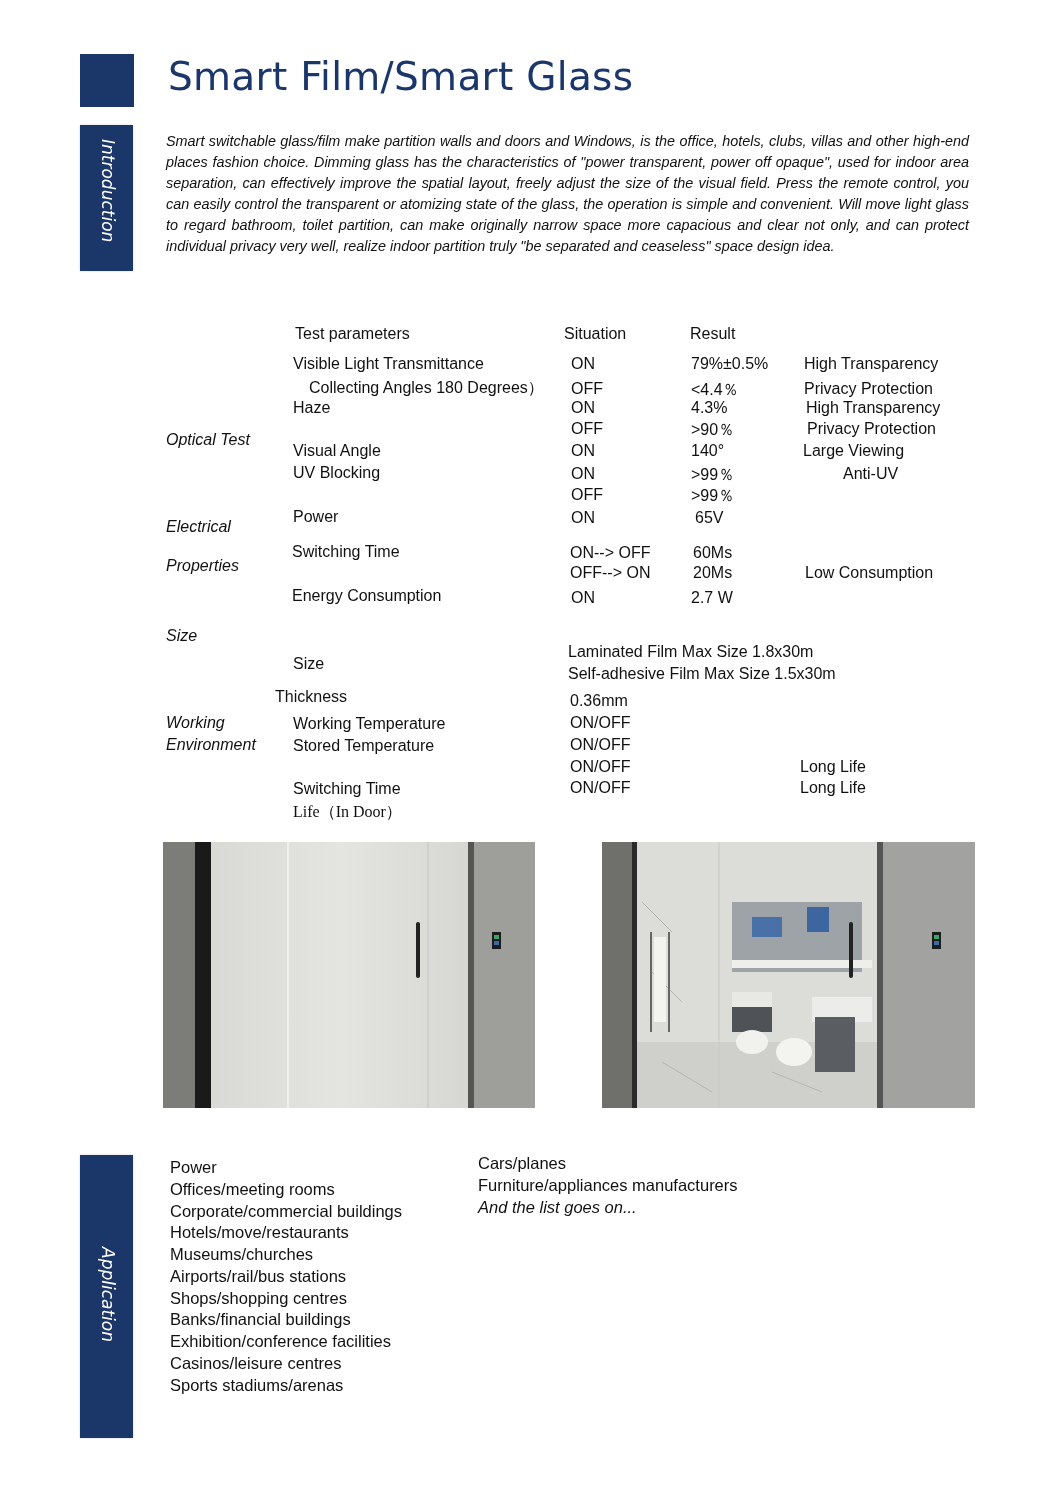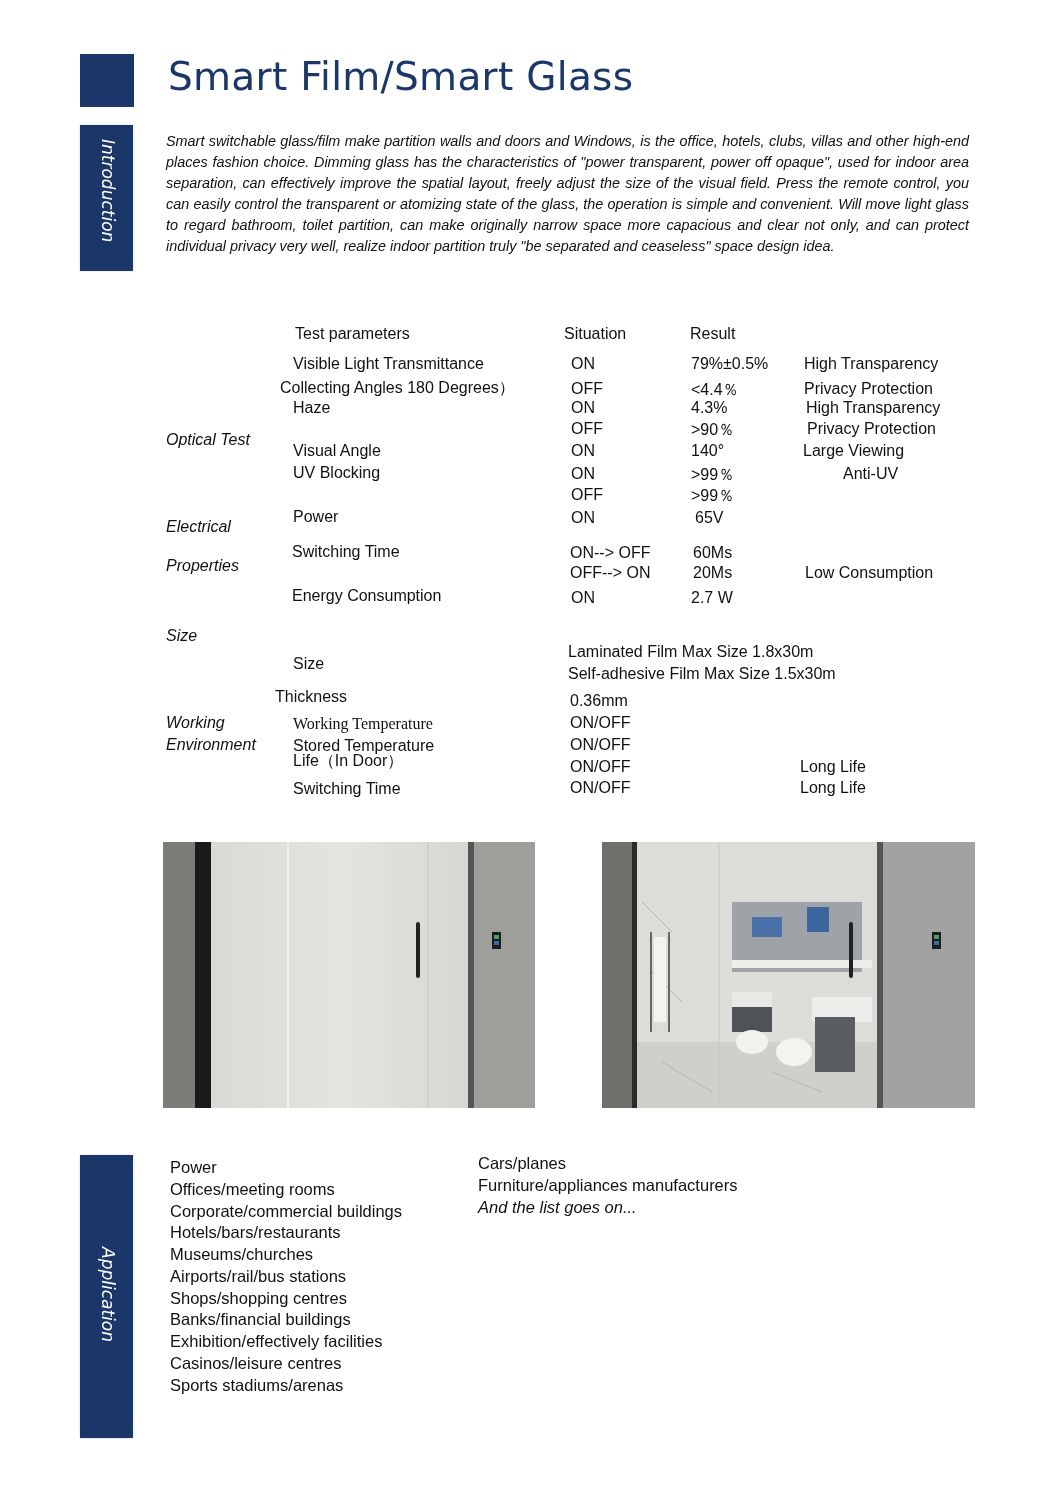--- a/index.html
+++ b/index.html
@@ -46,21 +46,21 @@
 <span class="spec cat" style="left:166px; top:540px;margin-top:17px;">Properties</span>
 <span class="spec cat" style="left:166px; top:627px;">Size</span>
 <span class="spec cat" style="left:166px; top:714px;">Working</span>
 <span class="spec cat" style="left:166px; top:736px;">Environment</span>
 
 <span class="spec" style="left:293px; top:355px;">Visible Light Transmittance</span>
 <span class="spec" style="left:571px; top:355px;">ON</span>
 <span class="spec" style="left:691px; top:355px;">79%±0.5%</span>
 <span class="spec" style="left:804px; top:355px;">High Transparency</span>
 
-<span class="spec" style="left:280px; top:378px;">Collecting Angles 180 Degrees）</span>
+<span class="spec" style="left:309px; top:378px;">Collecting Angles 180 Degrees）</span>
 <span class="spec" style="left:571px; top:380px;">OFF</span>
 <span class="spec" style="left:691px; top:380px;">&lt;4.4％</span>
 <span class="spec" style="left:804px; top:380px;">Privacy Protection</span>
 
 <span class="spec" style="left:293px; top:399px;">Haze</span>
 <span class="spec" style="left:571px; top:399px;">ON</span>
 <span class="spec" style="left:691px; top:399px;">4.3%</span>
 <span class="spec" style="left:806px; top:399px;">High Transparency</span>
 
 <span class="spec" style="left:571px; top:420px;">OFF</span>
@@ -97,27 +97,27 @@
 <span class="spec" style="left:691px; top:589px;">2.7 W</span>
 
 <span class="spec" style="left:293px; top:655px;">Size</span>
 <span class="spec" style="left:568px; top:643px;">Laminated Film Max Size 1.8x30m</span>
 
 <span class="spec" style="left:568px; top:665px;">Self-adhesive Film Max Size 1.5x30m</span>
 
 <span class="spec" style="left:275px; top:688px;">Thickness</span>
 <span class="spec" style="left:570px; top:692px;">0.36mm</span>
 
-<span class="spec" style="left:293px; top:715px;font-family:Liberation Serif, serif;">Working Temperature</span>
+<span class="spec" style="left:293px; top:715px;">Working Temperature</span>
 <span class="spec" style="left:570px; top:714px;">ON/OFF</span>
 
 <span class="spec" style="left:293px; top:737px;">Stored Temperature</span>
 <span class="spec" style="left:570px; top:736px;">ON/OFF</span>
 
-<span class="spec" style="left:293px; top:751px;">Life（In Door）</span>
+<span class="spec" style="left:293px; top:802px;font-family:Liberation Serif, serif;">Life（In Door）</span>
 <span class="spec" style="left:570px; top:758px;">ON/OFF</span>
 <span class="spec" style="left:800px; top:758px;">Long Life</span>
 
 <span class="spec" style="left:293px; top:780px;">Switching Time</span>
 <span class="spec" style="left:570px; top:779px;">ON/OFF</span>
 <span class="spec" style="left:800px; top:779px;">Long Life</span>
 
 <div class="photo photo-off">
   <svg width="372" height="266" viewBox="0 0 372 266">
     <defs>
@@ -173,24 +173,24 @@
   </svg>
 </div>
 
 <div class="side-tab tab-app">
   <span class="tab-label" style="top:92px; transform: rotate(90deg) translate(0px, -11px);">Application</span>
 </div>
 
 <span class="app-item" style="left:170px; top:1158px;">Power</span>
 <span class="app-item" style="left:170px; top:1180px;">Offices/meeting rooms</span>
 <span class="app-item" style="left:170px; top:1202px;">Corporate/commercial buildings</span>
-<span class="app-item" style="left:170px; top:1223px;">Hotels/bars/restaurants</span>
+<span class="app-item" style="left:170px; top:1223px;">Hotels/move/restaurants</span>
 <span class="app-item" style="left:170px; top:1245px;">Museums/churches</span>
 <span class="app-item" style="left:170px; top:1267px;">Airports/rail/bus stations</span>
 <span class="app-item" style="left:170px; top:1289px;">Shops/shopping centres</span>
 <span class="app-item" style="left:170px; top:1310px;">Banks/financial buildings</span>
-<span class="app-item" style="left:170px; top:1332px;">Exhibition/effectively facilities</span>
+<span class="app-item" style="left:170px; top:1332px;">Exhibition/conference facilities</span>
 <span class="app-item" style="left:170px; top:1354px;">Casinos/leisure centres</span>
 <span class="app-item" style="left:170px; top:1376px;">Sports stadiums/arenas</span>
 
 <span class="app-item" style="left:478px; top:1154px;">Cars/planes</span>
 <span class="app-item" style="left:478px; top:1176px;">Furniture/appliances manufacturers</span>
 <span class="app-item" style="left:478px; top:1198px;font-style:italic;">And the list goes on...</span>
 
 </body></html>

